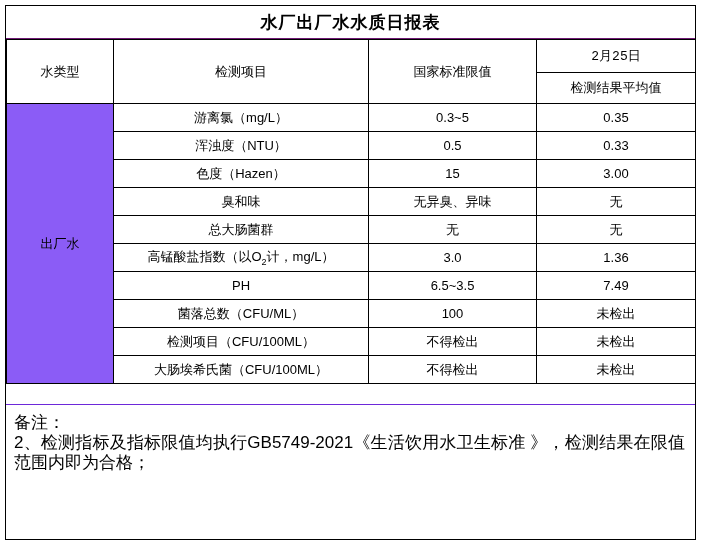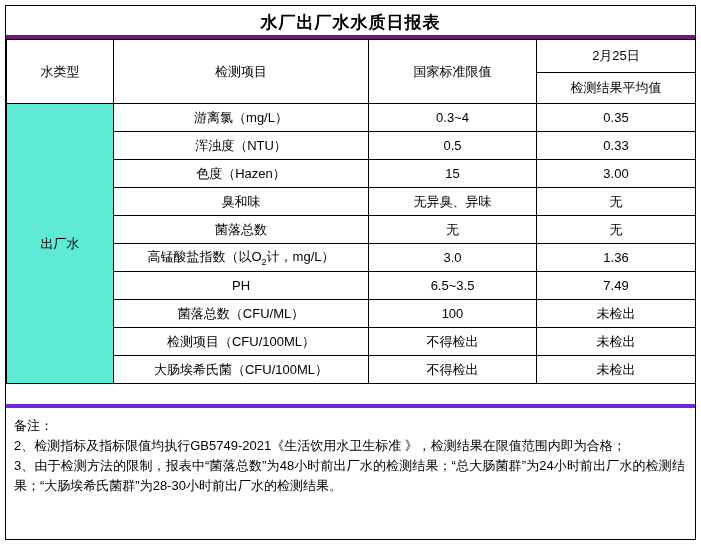--- a/index.html
+++ b/index.html
@@ -35,21 +35,21 @@
     left: 6px;
     top: 6px;
     width: 689px;
     height: 33px;
     line-height: 33px;
     text-align: center;
     font-size: 17px;
     font-weight: bold;
     letter-spacing: 1px;
     font-family: "Liberation Serif", serif;
-    border-bottom: 4px solid #701a75;
+    border-bottom: 1px solid #701a75;
     box-sizing: border-box;
   }
   table.report {
     position: absolute;
     left: 6px;
     top: 39px;
     width: 689px;
     border-collapse: collapse;
     table-layout: fixed;
     font-size: 13px;
@@ -66,50 +66,50 @@
   .col-item { width: 255px; }
   .col-std  { width: 168px; }
   .col-res  { width: 159px; }
 
   .hdr-row1 td { height: 32px; }
   .hdr-row2 td { height: 30px; }
   .hdr-main { font-size: 14px; }
   .date-cell {
     font-size: 15px;
     font-weight: bold;
-    font-family: Liberation Sans, sans-serif;
+    font-family: Liberation Mono, monospace;
     margin-left: 44px;
   }
   .subhdr { font-size: 13px; }
 
   .type-cell {
-    background: #5eead4;
+    background: #8b5cf6;
     font-size: 14px;
   }
   .item-cell {
     text-align: left;
     padding-left: 16px;
     height: 27px;
     margin-left: 16px;
   }
   .data-row td { height: 27px; }
 
   .sub { font-size: 9px; vertical-align: sub; }
 
   .notes {
     position: absolute;
     left: 6px;
     top: 404px;
     width: 689px;
     height: 135px;
     box-sizing: border-box;
     padding: 8px 10px 0 8px;
-    font-size: 13px;
+    font-size: 17px;
     line-height: 20px;
-    border-top: 4px solid #6d28d9;
+    border-top: 1px solid #6d28d9;
     text-align: justify;
   }
   .notes p {
     margin: 0;
     text-indent: 0;
   }
 </style>
 </head>
 <body>
 
@@ -132,40 +132,40 @@
         <td class="hdr-main" rowspan="2">国家标准限值</td>
         <td class="date-cell">2月25日</td>
       </tr>
       <tr class="hdr-row2">
         <td class="subhdr">检测结果平均值</td>
       </tr>
 
       <tr class="data-row">
         <td class="type-cell" rowspan="10">出厂水</td>
         <td class="item-cell">游离氯（mg/L）</td>
-        <td>0.3~4</td>
+        <td>0.3~5</td>
         <td>0.35</td>
       </tr>
       <tr class="data-row">
         <td class="item-cell">浑浊度（NTU）</td>
         <td>0.5</td>
         <td>0.33</td>
       </tr>
       <tr class="data-row">
         <td class="item-cell">色度（Hazen）</td>
         <td>15</td>
         <td>3.00</td>
       </tr>
       <tr class="data-row">
         <td class="item-cell">臭和味</td>
         <td>无异臭、异味</td>
         <td>无</td>
       </tr>
       <tr class="data-row">
-        <td class="item-cell">菌落总数</td>
+        <td class="item-cell">总大肠菌群</td>
         <td>无</td>
         <td>无</td>
       </tr>
       <tr class="data-row">
         <td class="item-cell"><span>高锰酸盐指数（以O</span><span class="sub">2</span><span>计，mg/L）</span></td>
         <td>3.0</td>
         <td>1.36</td>
       </tr>
       <tr class="data-row">
         <td class="item-cell">PH</td>
@@ -186,15 +186,14 @@
         <td class="item-cell">大肠埃希氏菌（CFU/100ML）</td>
         <td>不得检出</td>
         <td>未检出</td>
       </tr>
     </tbody>
   </table>
 
   <div class="notes">
     <p>备注：</p>
     <p>2、检测指标及指标限值均执行GB5749-2021《生活饮用水卫生标准 》，检测结果在限值范围内即为合格；</p>
-    <p>3、由于检测方法的限制，报表中“菌落总数”为48小时前出厂水的检测结果；“总大肠菌群”为24小时前出厂水的检测结果；“大肠埃希氏菌群”为28-30小时前出厂水的检测结果。</p>
   </div>
 </div>
 
 </body></html>

